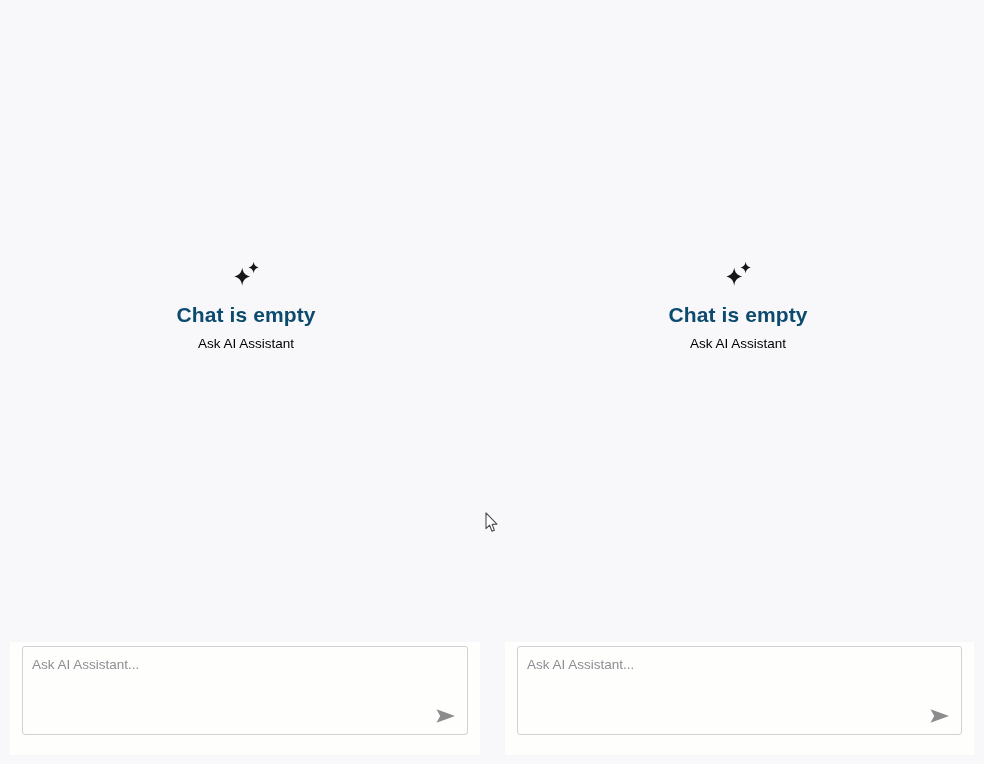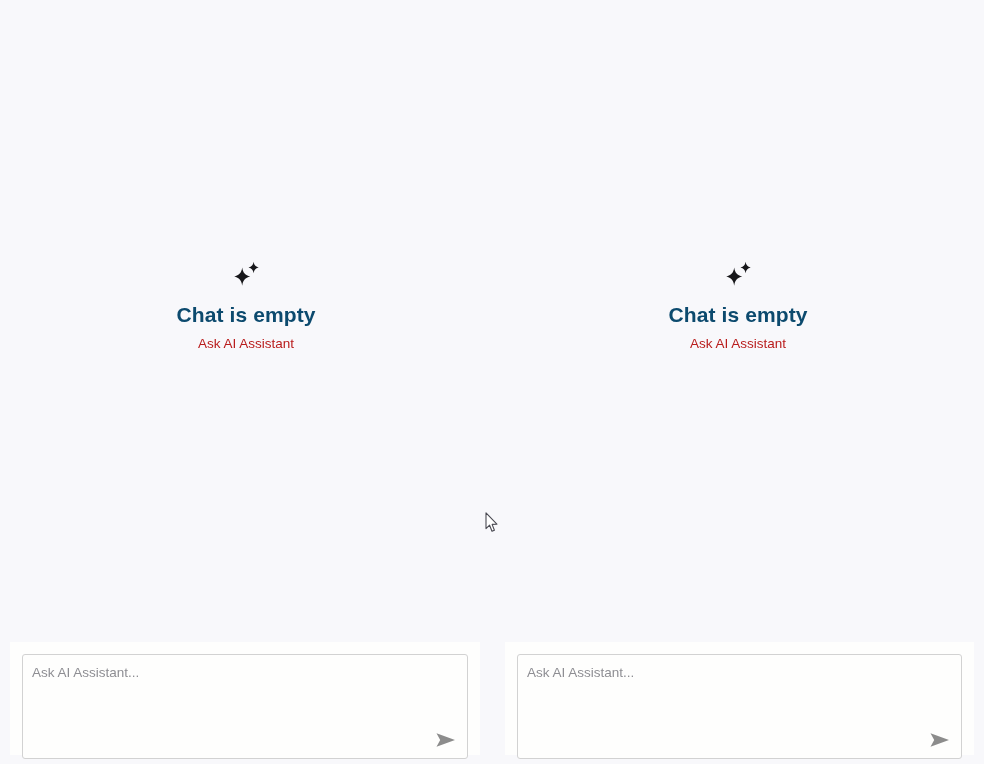--- a/index.html
+++ b/index.html
@@ -57,21 +57,21 @@
     font-size: 21px;
     font-weight: bold;
     color: #0c4a6e;
     line-height: 24px;
     letter-spacing: 0.1px;
     margin: 0;
   }
   .empty-subtitle {
     font-size: 13.5px;
     font-weight: normal;
-    color: #b91c1c;
+    color: #000000;
     line-height: 18px;
     margin-top: 8px;
   }
 
   
   .composer-bar {
     flex: 0 0 auto;
     height: 113px;
     background: #fefefd;
     box-sizing: border-box;
@@ -80,22 +80,22 @@
   .panel-left .composer-bar {
     margin: 0 12px 9px 10px;
   }
   .panel-right .composer-bar {
     margin: 0 10px 9px 13px;
   }
   .composer-box {
     position: absolute;
     left: 12px;
     right: 12px;
-    top: 12px;
-    height: 105px;
+    top: 4px;
+    height: 89px;
     border: 1px solid #d2d2d2;
     border-radius: 3px;
     background: #fefefd;
     box-sizing: border-box;
   }
   .composer-input {
     position: absolute;
     left: 9px;
     top: 8px;
     right: 9px;

